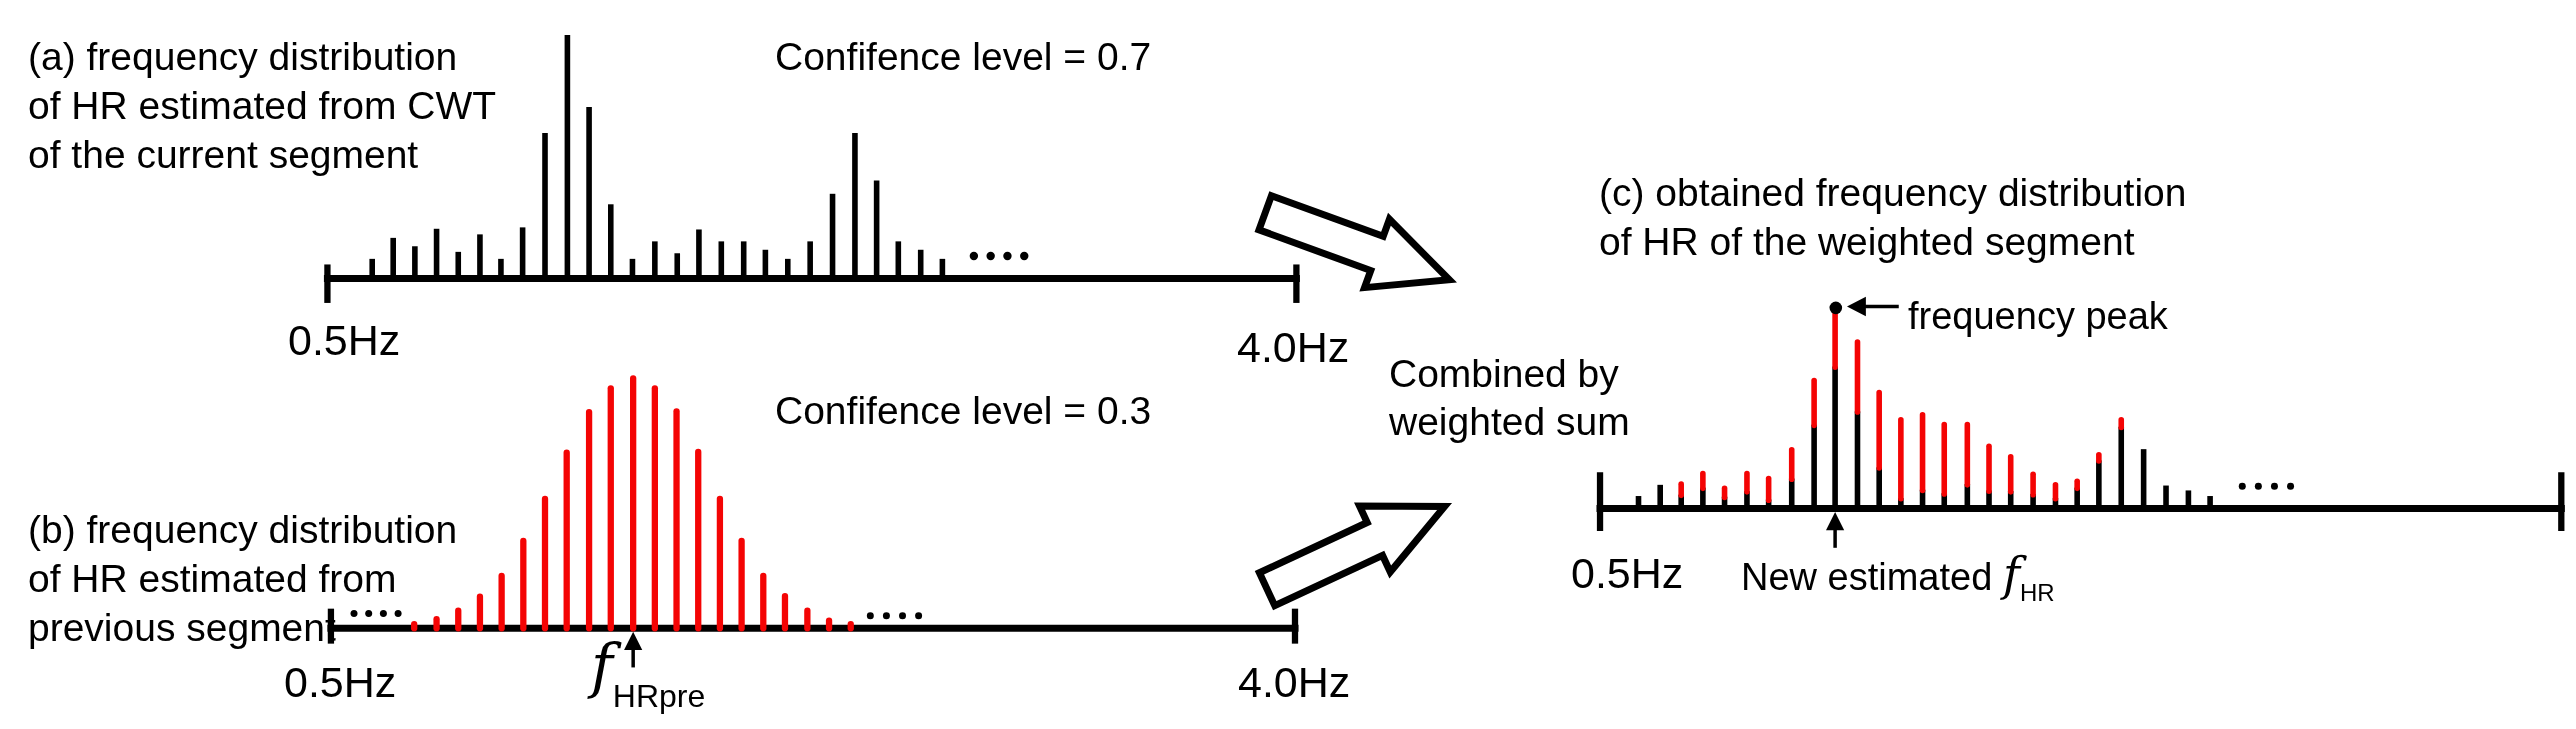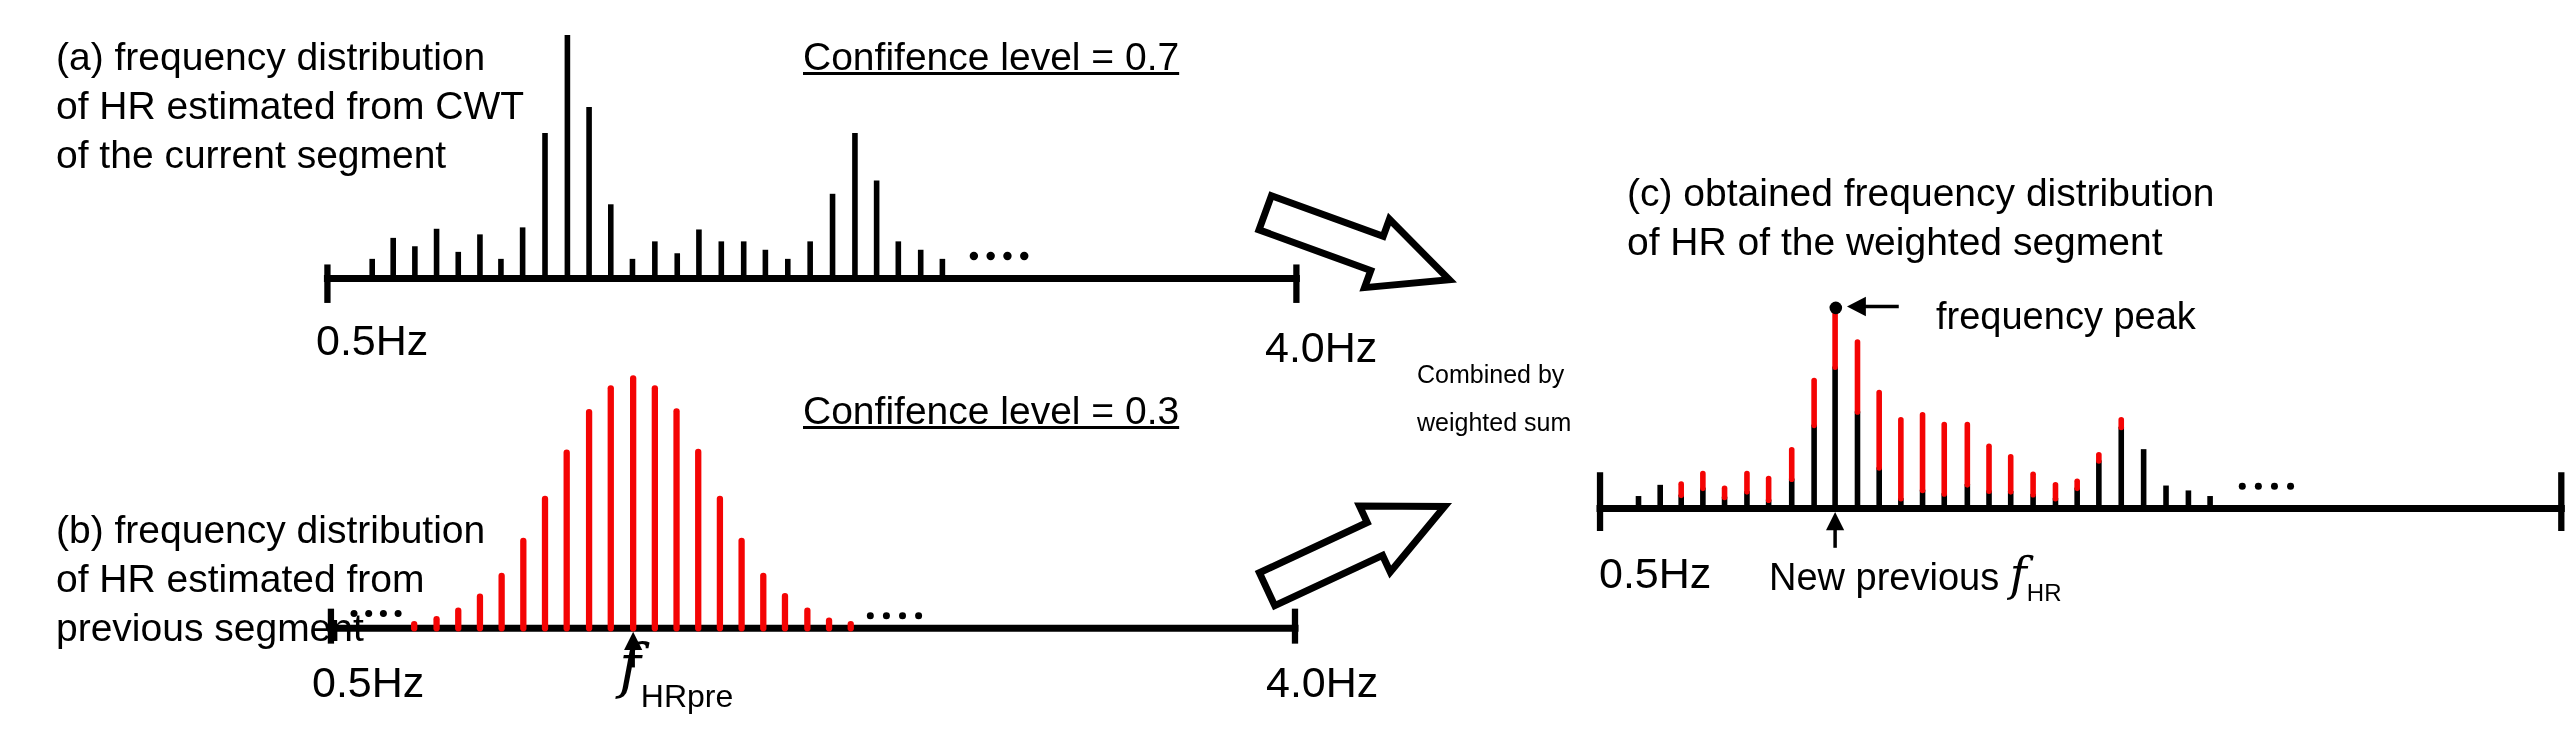--- a/index.html
+++ b/index.html
@@ -1,21 +1,21 @@
 <!DOCTYPE html>
 <html style="font-size:11.2px"><head>
 <meta charset="utf-8">
 <style>
   html,body{margin:0;padding:0;width:2576px;height:729px;background:#ffffff;overflow:hidden;}
   body{font-family:"Liberation Sans", sans-serif;color:#000;}
-  .abs{position:absolute;margin-left:28px;}
+  .abs{position:absolute;}
   .title{font-size:39px;line-height:49px;white-space:pre-line;letter-spacing:0px;}
-  .conf{font-size:39px;white-space:nowrap;text-decoration:underline;}
+  .conf{font-size:39px;white-space:nowrap;}
   .hz{font-size:43px;white-space:nowrap;}
-  .combined{font-size:25px;line-height:48px;white-space:pre-line;}
+  .combined{font-size:39px;line-height:48px;white-space:pre-line;}
   .ann{font-size:38px;white-space:nowrap;}
   .mathf{font-family:"DejaVu Serif", serif;font-style:italic;}
   .fhr-big .mathf{font-size:59px;line-height:59px;}
   .fhr-big sub{font-size:32px;font-family:"Liberation Sans",sans-serif;vertical-align:-19.6px;font-style:normal;}
   .fhr-inline .mathf{font-size:46px;}
   .fhr-inline sub{font-size:24px;font-family:"Liberation Sans",sans-serif;vertical-align:-11.2px;font-style:normal;}
   svg{position:absolute;left:0;top:0;}
 </style>
 </head>
 <body>
@@ -174,14 +174,14 @@
 <div class="abs hz" style="left:1238px;top:658px;">4.0Hz</div>
 <div class="abs fhr-big" style="left:591px;top:637px;"><span class="mathf">f</span><sub>HRpre</sub></div>
 
 <div class="abs combined" style="left:1389px;top:350px;">Combined by
 weighted sum</div>
 
 <div class="abs title" style="left:1599px;top:168px;">(c) obtained frequency distribution
 of HR of the weighted segment</div>
 <div class="abs ann" style="left:1908px;top:295px;">frequency peak</div>
 <div class="abs hz" style="left:1571px;top:549px;">0.5Hz</div>
-<div class="abs ann fhr-inline" style="left:1741px;top:547px;"><span>New previous </span><span class="mathf">f</span><sub>HR</sub></div>
+<div class="abs ann fhr-inline" style="left:1741px;top:547px;"><span>New estimated </span><span class="mathf">f</span><sub>HR</sub></div>
 
 
 </body></html>

